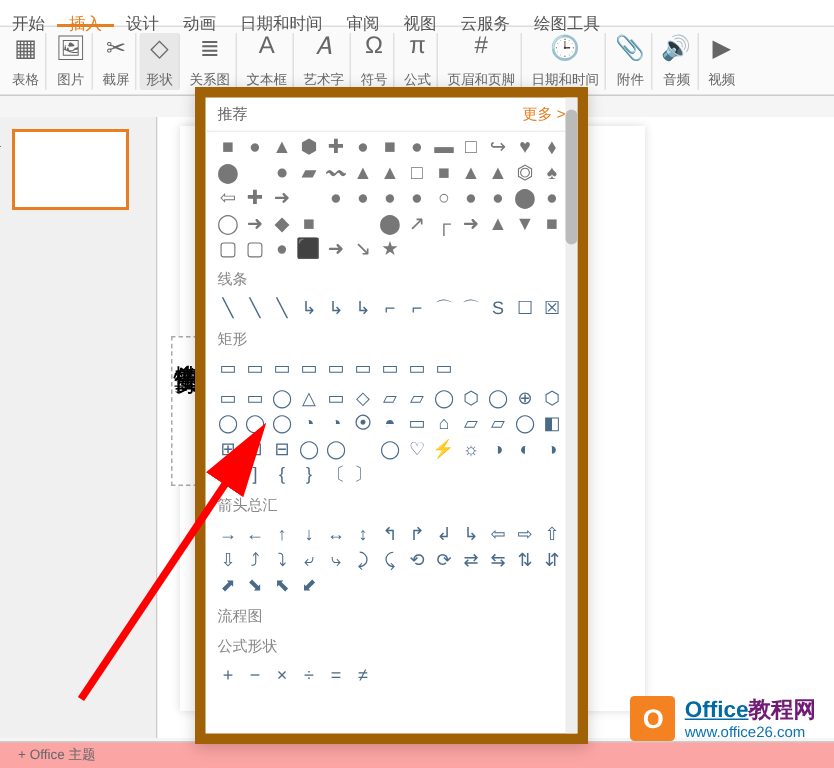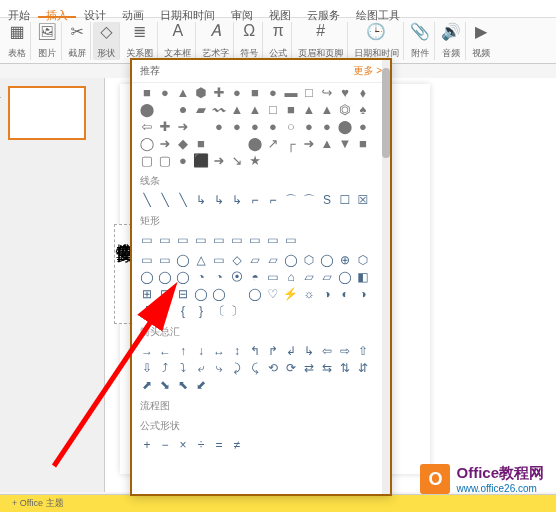--- a/index.html
+++ b/index.html
@@ -15,37 +15,37 @@
 .rgrp.sel { background: #e8e8e8; border-radius: 2px;}
 .slide-tab { background: #ffe0b0; border: 1px solid #e6a050; font-size: 9px; padding: 1px 6px; display: inline-block; margin: 18px; color: #a06020;}
 .workspace { position: absolute; top: 78px; left: 0; right: 0; bottom: 20px; display: flex;}
 .thumb-pane { width: 105px; background: #f0f0f0; padding: 8px; border-right: 1px solid #ccc;}
 .thumb { width: 78px; height: 54px; background: #fff; border: 2px solid #e67e22; position: relative; }
 .thumb-num { font-size: 9px; color: #666; position: absolute; left: -14px; top: 2px; }
 .canvas-area { flex: 1; background: #fff; position: relative; }
 .canvas { position: absolute; left: 15px; top: 6px; width: 310px; height: 390px; background: #fff; box-shadow: 0 0 6px rgba(0,0,0,.15); }
 .textbox { position: absolute; left: -6px; top: 140px; border: 1px dashed #aaa; padding: 4px; writing-mode: vertical-rl; font-size: 18px; width: 28px; height: 100px; background: #fff;}
 .notes { position: absolute; bottom: 0; left: 108px; font-size: 10px; color: #999; padding: 2px 6px;}
-.status { position: absolute; bottom: 0; left: 0; right: 0; height: 18px; background: #fde047; border-top: 1px solid #ccc; font-size: 9px; color: #666; padding: 2px 8px;}
-.shape-panel { position: absolute; top: 58px; left: 130px; width: 262px; height: 438px; background: #fff; border: 2px solid #a16207; box-shadow: 0 2px 10px rgba(0,0,0,.2); z-index: 50; overflow: hidden;}
+.status { position: absolute; bottom: 0; left: 0; right: 0; height: 18px; background: #fca5a5; border-top: 1px solid #ccc; font-size: 9px; color: #666; padding: 2px 8px;}
+.shape-panel { position: absolute; top: 58px; left: 130px; width: 262px; height: 438px; background: #fff; border: 7px solid #a16207; box-shadow: 0 2px 10px rgba(0,0,0,.2); z-index: 50; overflow: hidden;}
 .sp-scroll { position: absolute; right: 0; top: 0; bottom: 0; width: 8px; background: #eee;}
 .sp-thumb { position: absolute; right: 0; top: 8px; width: 8px; height: 90px; background: #bbb; border-radius: 4px;}
 .sp-head { display: flex; justify-content: space-between; padding: 4px 8px; font-size: 10px; color: #666; border-bottom: 1px solid #eee;}
 .sp-more { color: #e67e22; }
 .sp-section { padding: 0 6px; }
 .sp-title { font-size: 10px; color: #888; padding: 3px 2px; }
 .sp-grid { display: flex; flex-wrap: wrap; gap: 3px 4px; padding: 2px 2px 4px 2px;}
 .sh { width: 14px; height: 14px; display: flex; align-items: center; justify-content: center; font-size: 12px; color: #4a6a8a; cursor: pointer; line-height: 1;}
 .sp-grid.fill .sh { color: #777; font-size: 13px; }
 .arrow { position: absolute; z-index: 100; left: 48px; top: 280px; pointer-events: none;}
 .arrow svg { width: 140px; height: 190px; }
 .watermark { position: absolute; right: 12px; bottom: 18px; z-index: 200; display: flex; align-items: center; gap: 6px;}
 .wm-badge { width: 30px; height: 30px; background: #f58220; border-radius: 3px; color: #fff; font-weight: bold; font-size: 18px; display: flex; align-items: center; justify-content: center;}
 .wm-text { font-size: 15px; font-weight: bold; }
-.wm-text .o1 { color: #701a75; } .wm-text .o2 { color: #701a75; }
+.wm-text .o1 { color: #0369a1; text-decoration: underline; } .wm-text .o2 { color: #701a75; }
 .wm-url { font-size: 10px; color: #0b72b5; }
 </style>
 </head>
 <body>
 
 <div class="menu-bar">
     <span class="menu-item">开始</span>
     <span class="menu-item active">插入</span>
     <span class="menu-item">设计</span>
     <span class="menu-item">动画</span>

